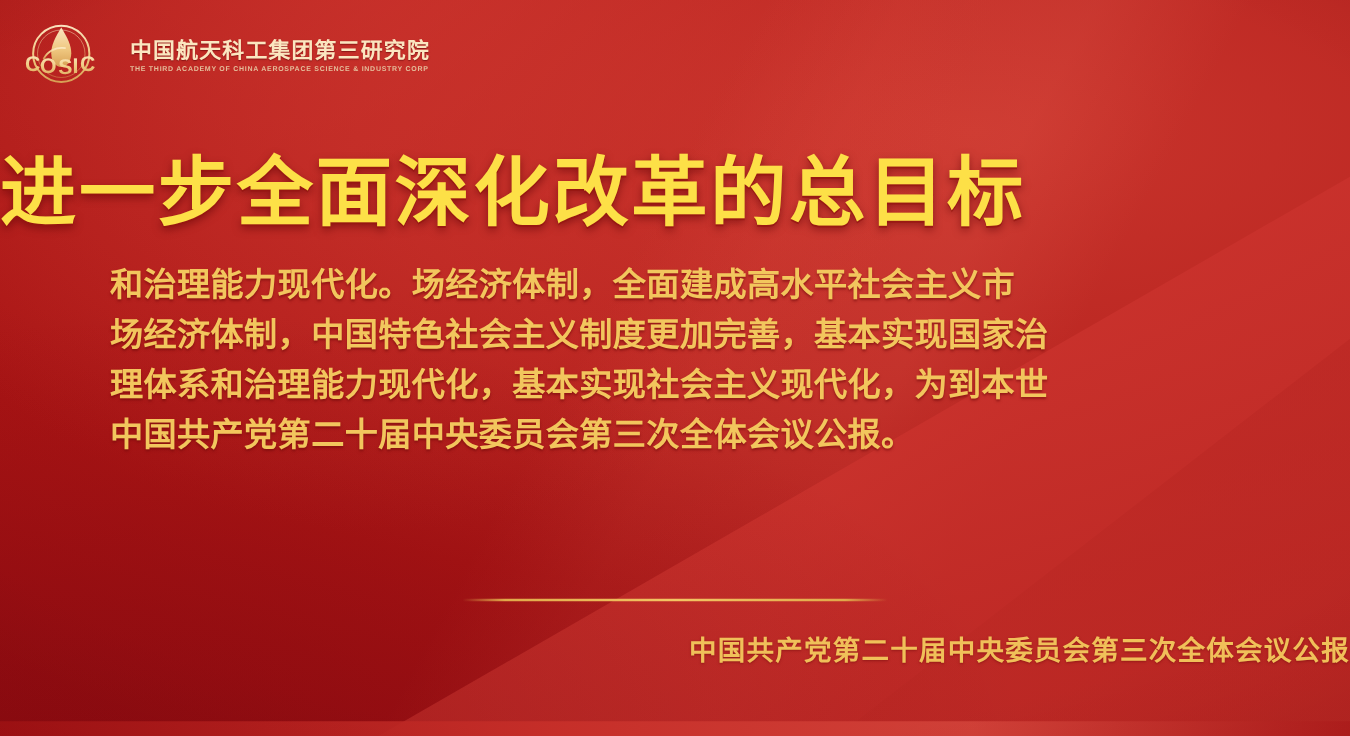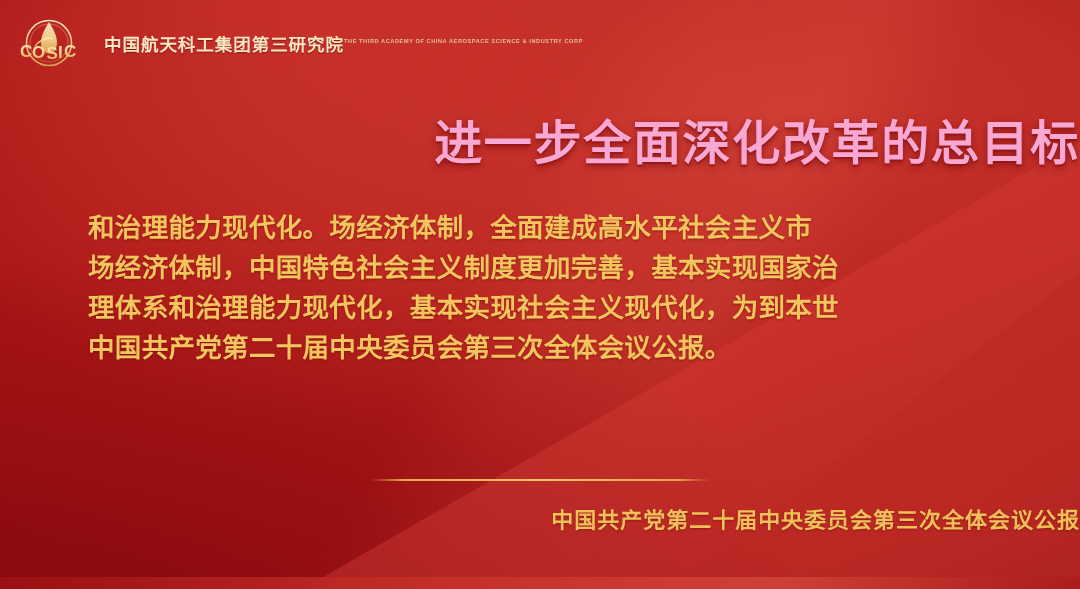--- a/index.html
+++ b/index.html
@@ -95,21 +95,21 @@
     gap: 12px;
     z-index: 5;
   }
   .brand-mark {
     width: 74px;
     height: 60px;
     flex: 0 0 auto;
   }
   .brand-text {
     display: flex;
-    flex-direction: row;
+    flex-direction: column;
     justify-content: center;
     padding-top: 2px;
   }
   .brand-cn {
     font-size: 17.5px;
     font-weight: 700;
     letter-spacing: 0.055em;
     color: #fbe6c0;
     line-height: 1.18;
     white-space: nowrap;
@@ -125,26 +125,26 @@
     white-space: nowrap;
     opacity: .92;
   }
 
   
   .title {
     position: absolute;
     left: 0;
     right: 0;
     top: 104px;
-    text-align: right;
-    z-index: 5;
-    font-size: 48px;
+    text-align: left;
+    z-index: 5;
+    font-size: 61px;
     font-weight: 700;
     letter-spacing: 0.035em;
-    color: #f9a8d4;
+    color: #fde047;
     text-shadow:
        0 2px 0 rgba(150,22,16,.75),
        0 3px 7px rgba(90,0,6,.55);
   }
 
   
   .body-text {
     position: absolute;
     left: 88px;
     right: 84px;

